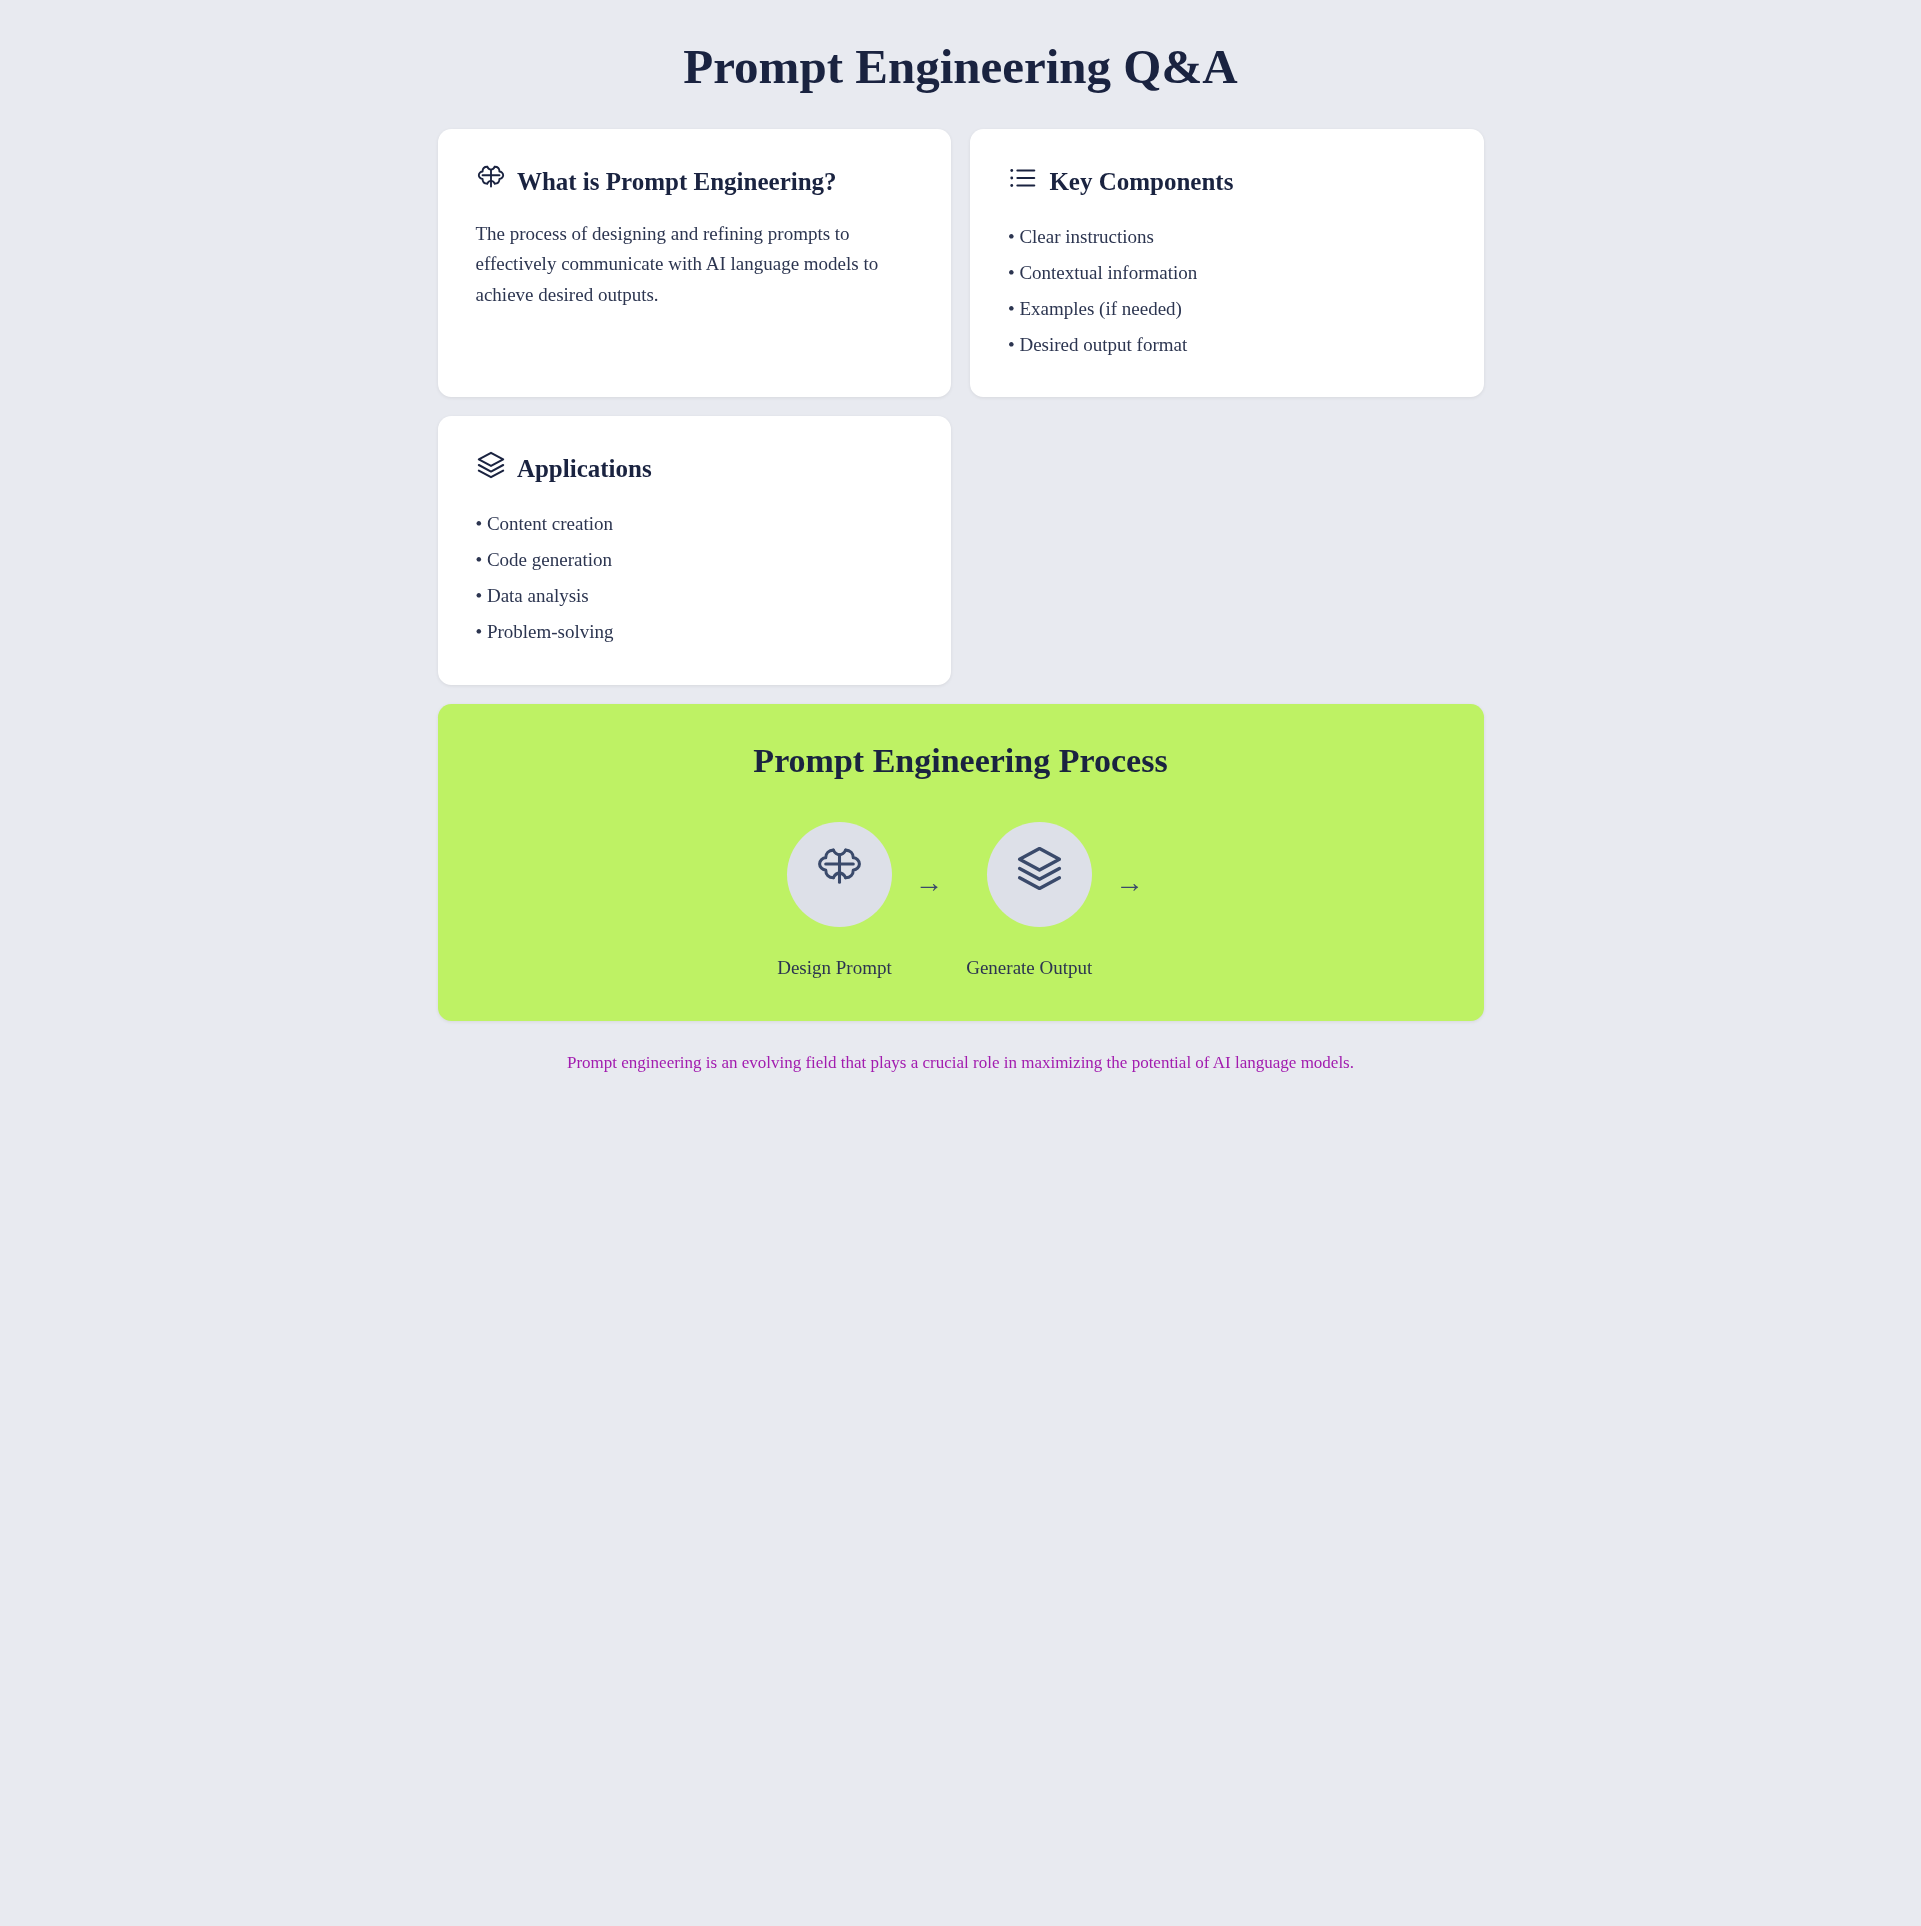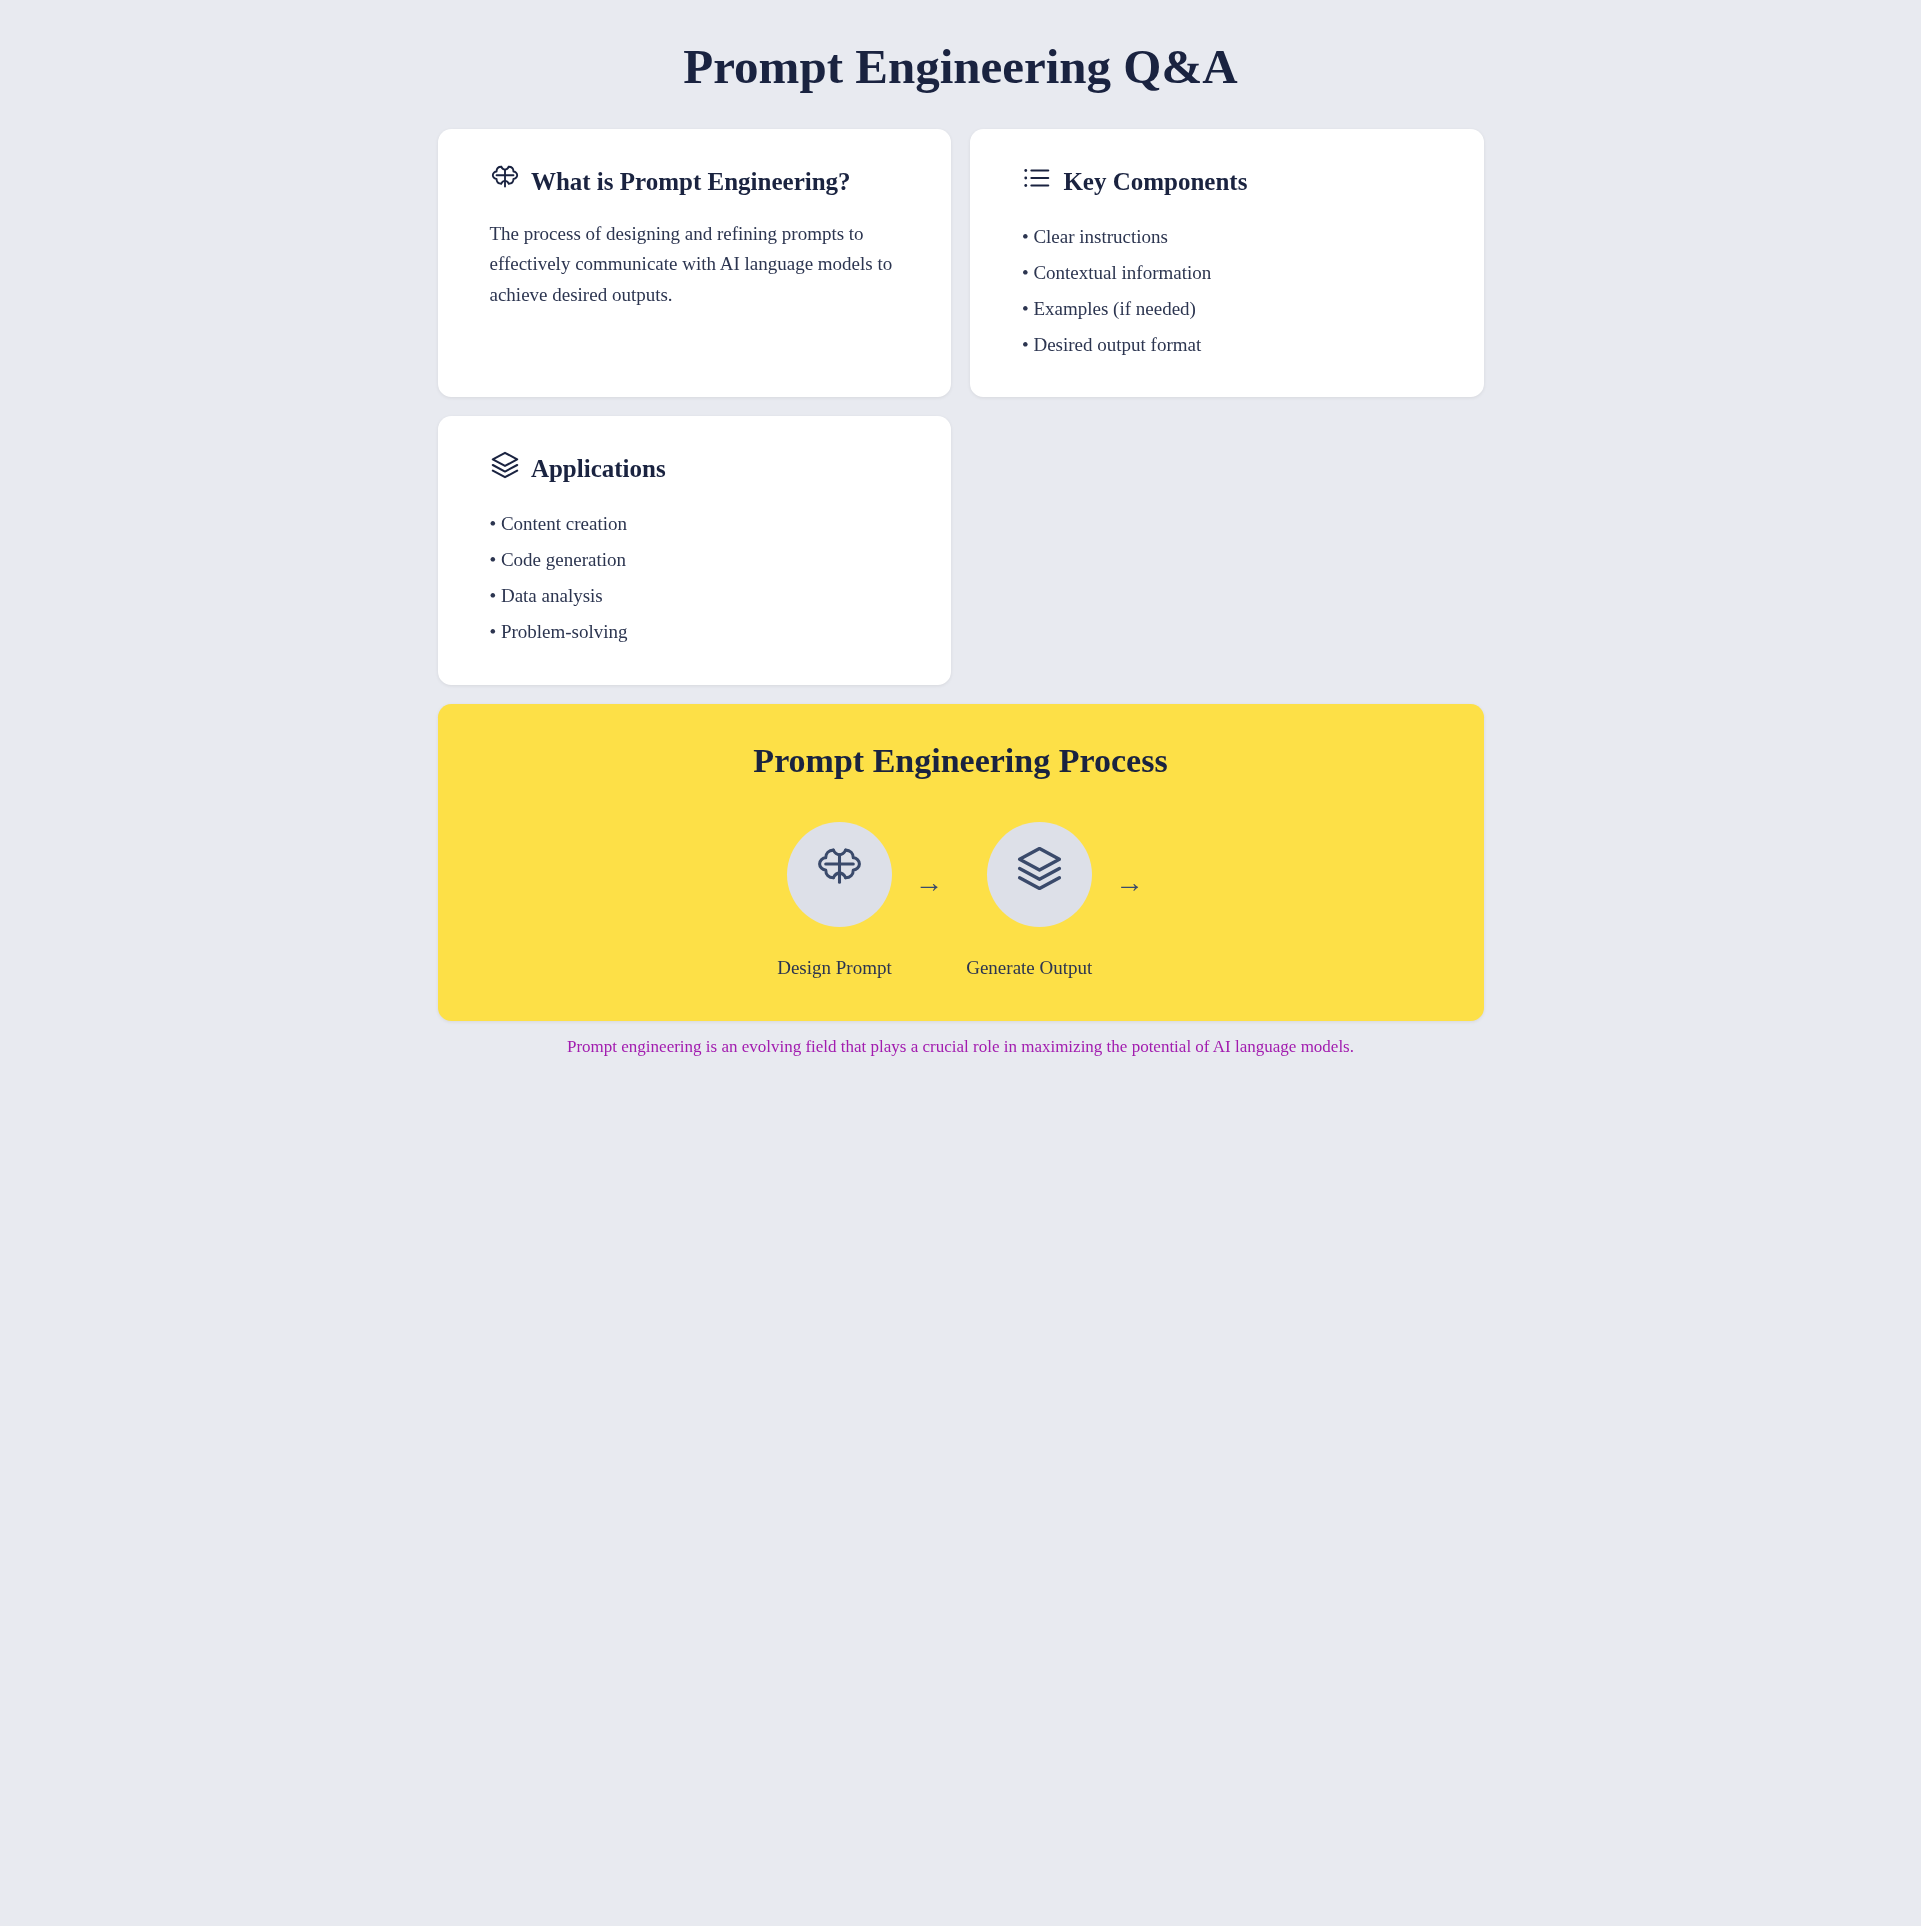--- a/index.html
+++ b/index.html
@@ -32,21 +32,21 @@
       grid-template-columns: 1fr 1fr;
       gap: 19px;
       width: 100%;
       max-width: 1046px;
       margin-bottom: 19px;
     }
 
     .card {
       background: #ffffff;
       border-radius: 13.3px;
-      padding: 34px 52px;
+      padding: 34px 38px;
       box-shadow: 0 1px 3.8px rgba(0,0,0,0.08);
     }
 
     .card-header {
       display: flex;
       align-items: center;
       gap: 11.4px;
       margin-bottom: 19px;
     }
 
@@ -82,26 +82,26 @@
       padding: 1.9px 0;
       font-family: Georgia, serif;
     }
 
     .bullet-list li::before {
       content: "• ";
       color: #2c3550;
     }
 
     .process-card {
-      background: #fde047;
+      background: #bef264;
       border-radius: 13.3px;
       padding: 38px 61px 42px;
       width: 100%;
       max-width: 1046px;
-      margin-bottom: 4px;
+      margin-bottom: 20px;
       box-shadow: 0 1px 3.8px rgba(0,0,0,0.08);
     }
 
     .process-title {
       font-size: 34px;
       font-weight: 800;
       color: #1a2340;
       text-align: center;
       margin-bottom: 42px;
       font-family: Georgia, serif;

